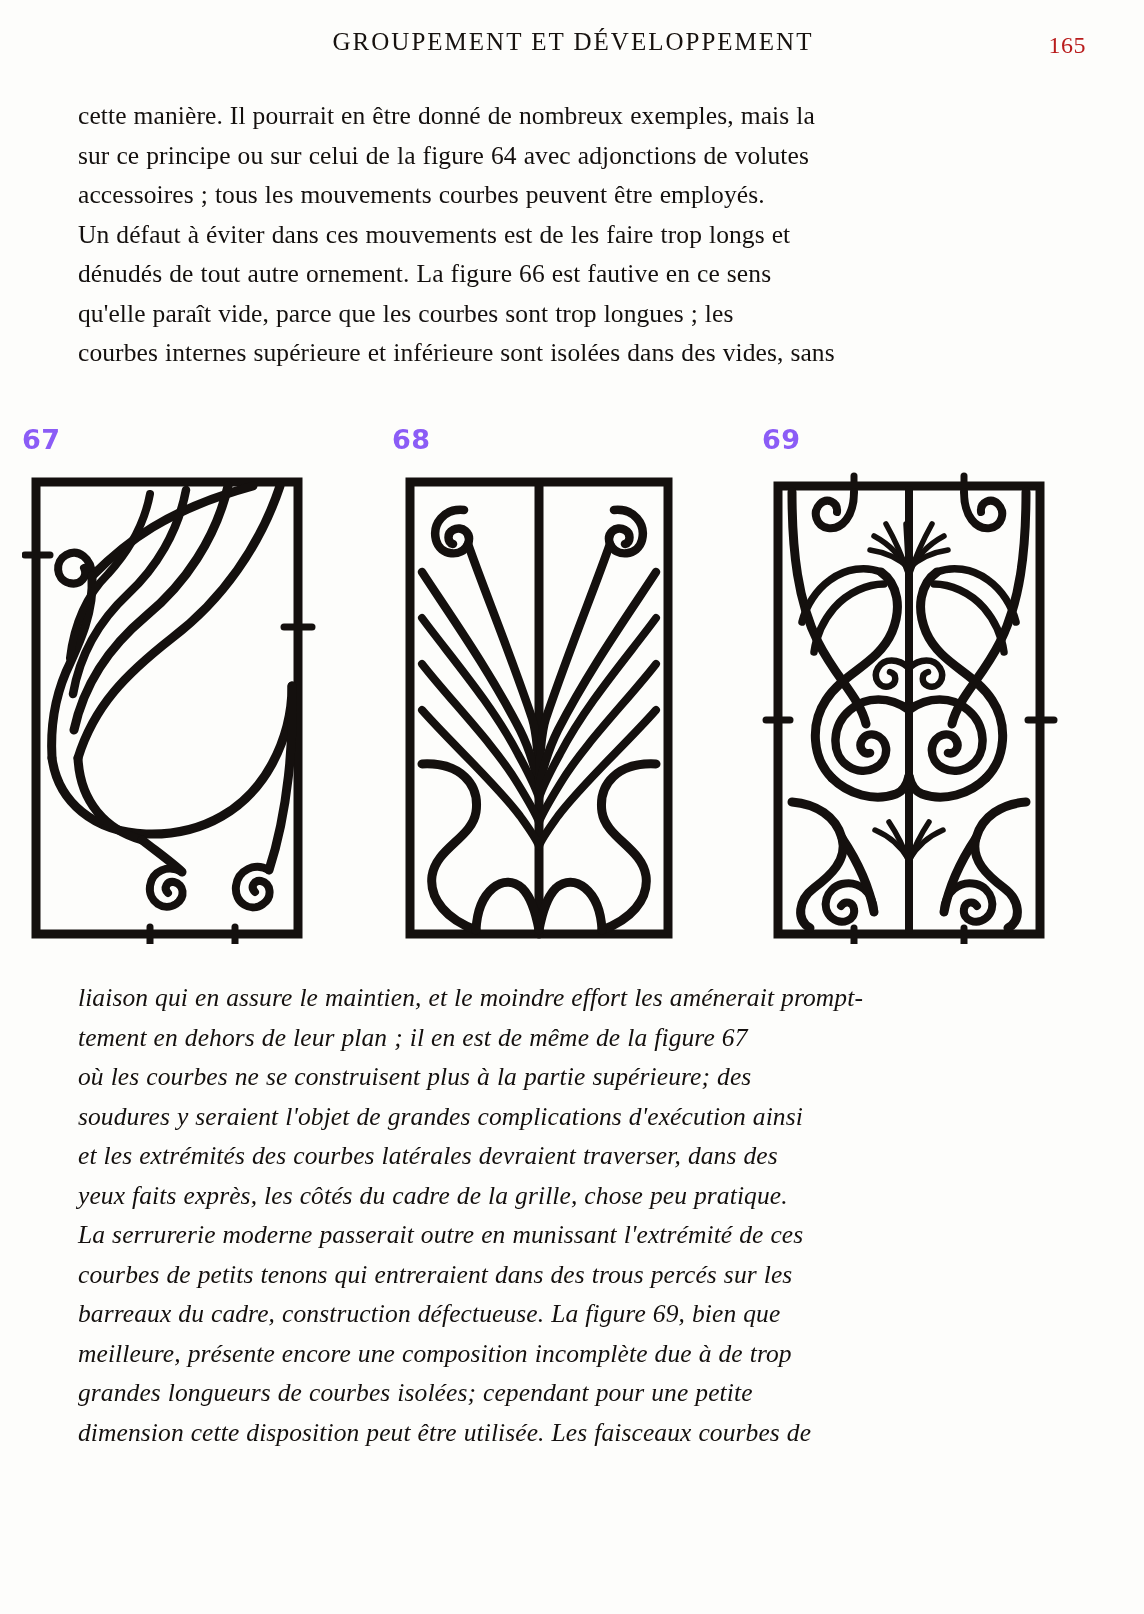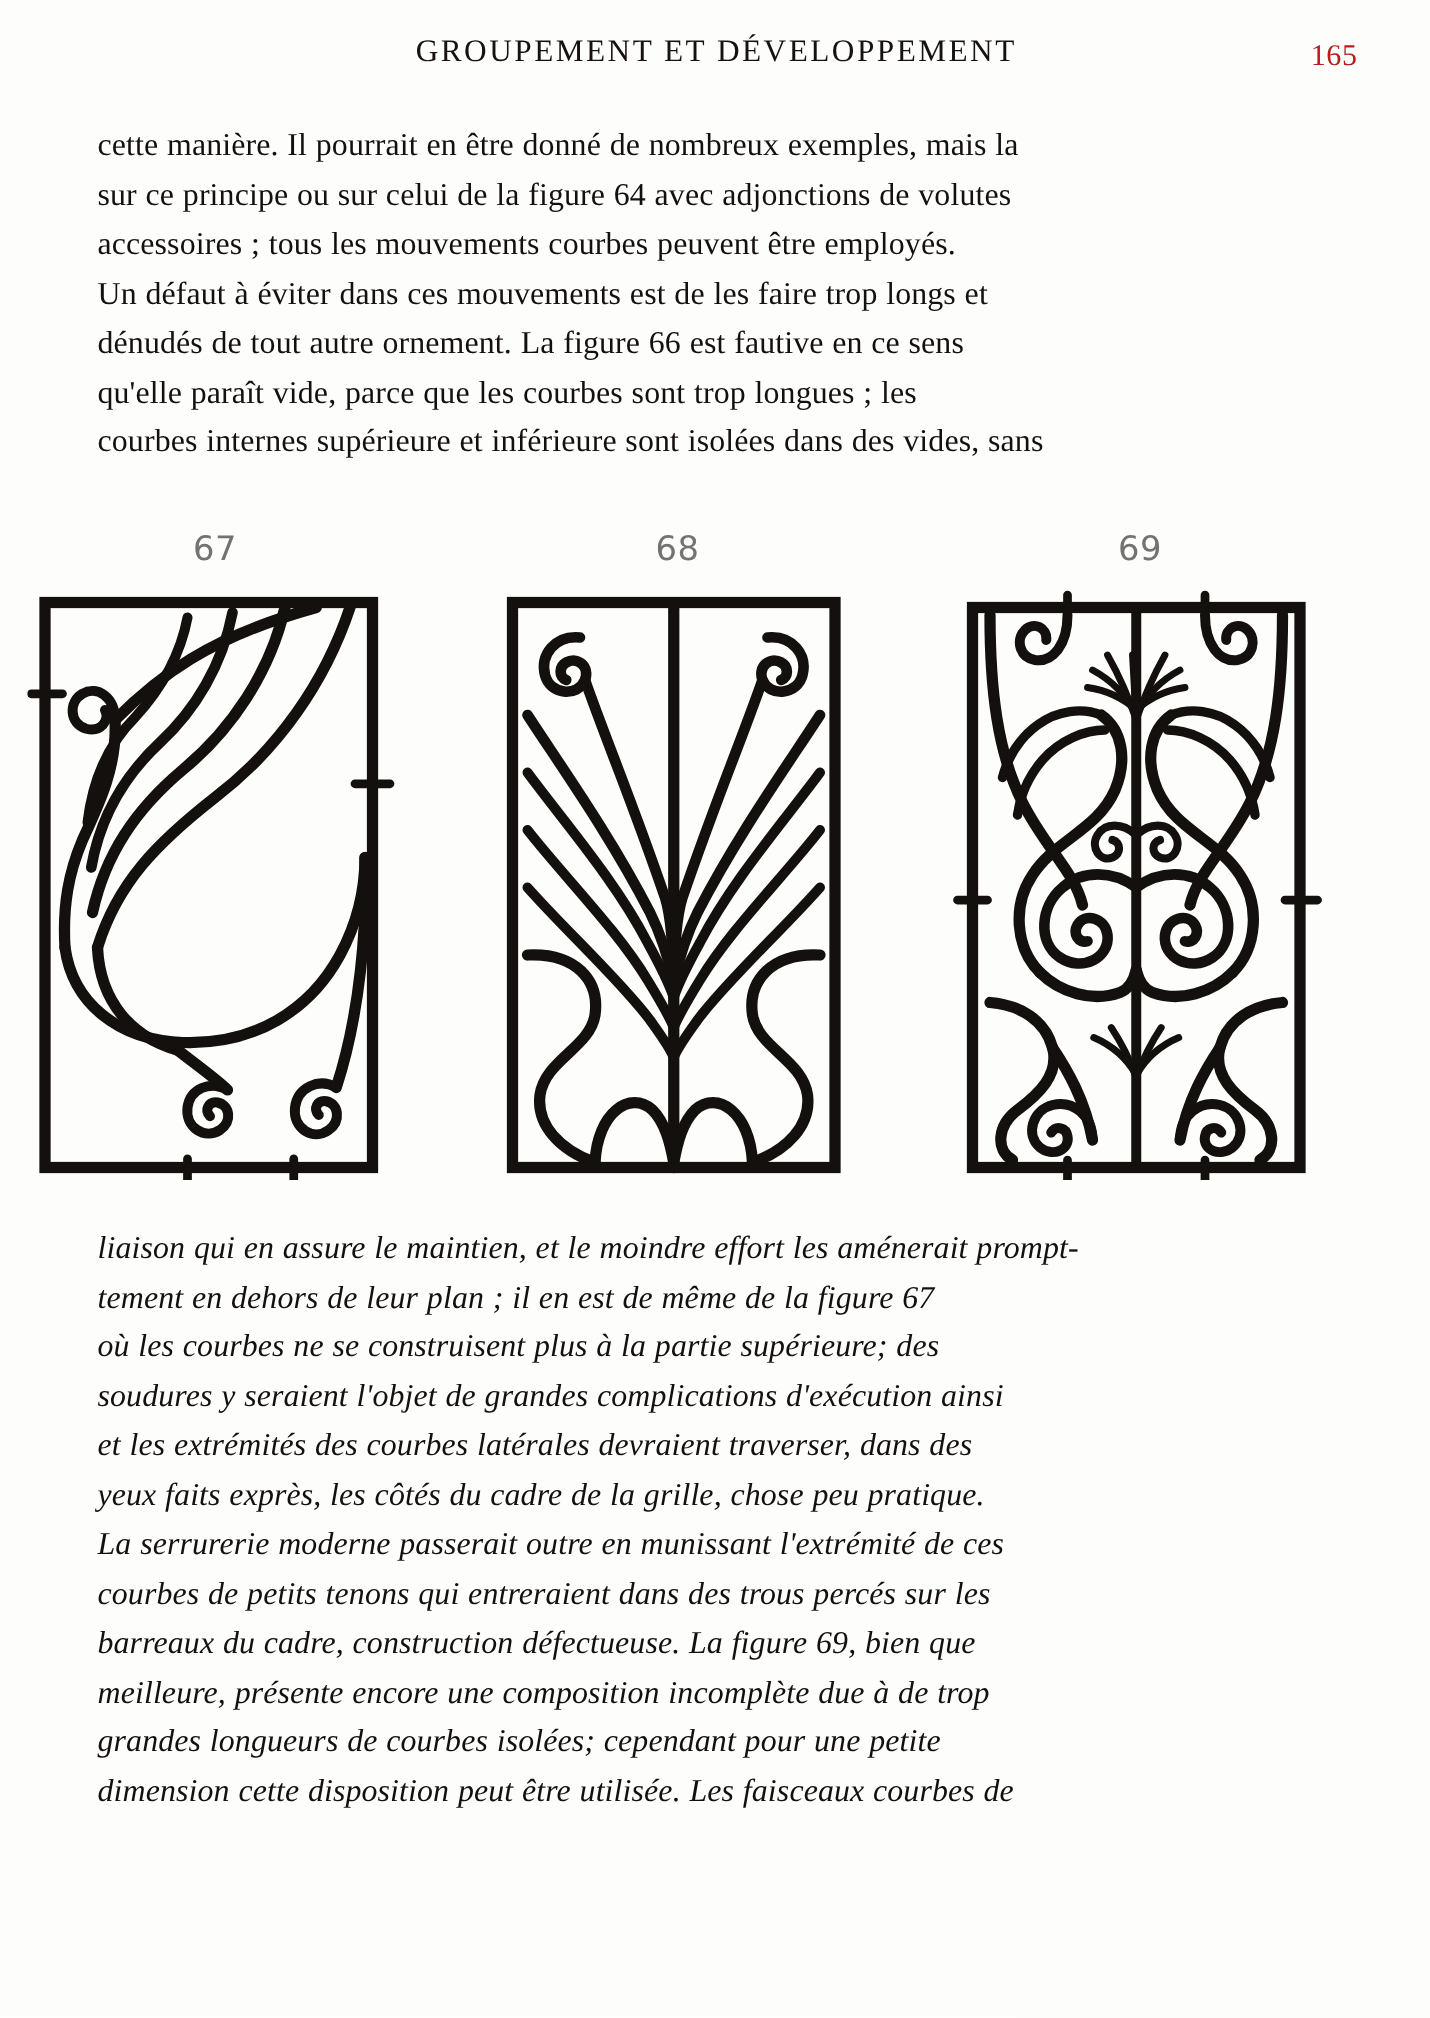--- a/index.html
+++ b/index.html
@@ -104,26 +104,25 @@
   }
   #fig-67 { left: 22px; }
   #fig-68 { left: 392px; }
   #fig-69 { left: 762px; }
 
   .fig-number {
     position: absolute;
     top: 0;
     left: 0;
     width: 300px;
-    text-align: center;
     font-family: "DejaVu Sans", "Liberation Sans", sans-serif;
-    font-weight: 400;
+    font-weight: 700;
     font-size: 27px;
     letter-spacing: 0.5px;
-    color: #737373;
+    color: #8b5cf6;
   }
   .fig-art {
     position: absolute;
     top: 48px;
     left: 0;
     width: 300px;
     height: 472px;
   }
   .fig-art svg { display: block; }
 </style>

